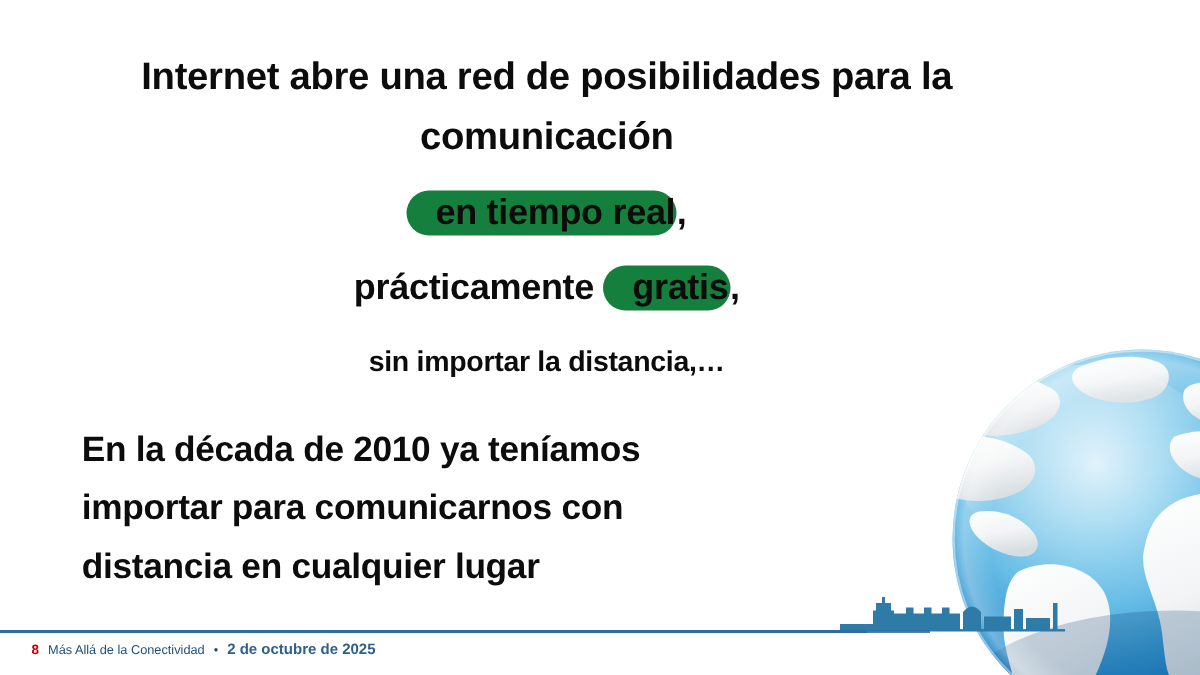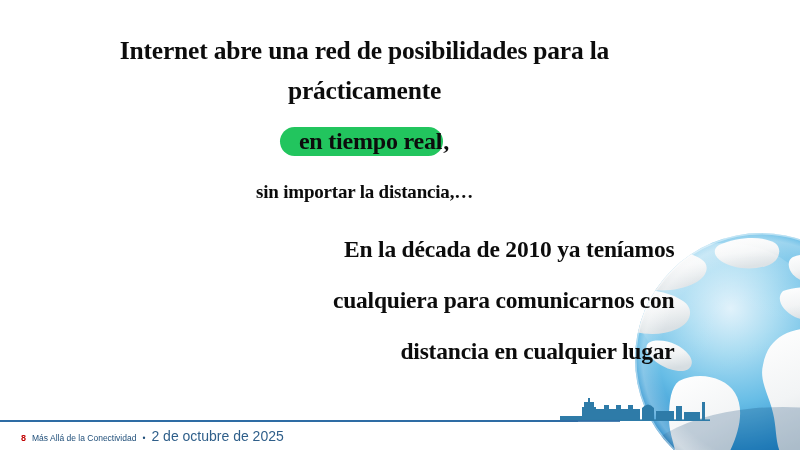--- a/index.html
+++ b/index.html
@@ -40,21 +40,20 @@
   .skyline svg { display: block; }
 
   
   .text-block {
     position: absolute;
     left: 0;
     top: 0;
     width: 729px;
     padding-top: 31px;
     box-sizing: border-box;
-    font-family: Liberation Serif, serif;
   }
   .para {
     text-align: center;
     color: #0c0c0c;
     font-weight: bold;
     letter-spacing: -0.2px;
   }
   .para-1 {
     font-size: 25.5px;
     line-height: 40px;
@@ -65,39 +64,39 @@
     text-align: center;
     color: #0c0c0c;
     font-weight: bold;
     font-size: 24px;
     line-height: 45px;
     letter-spacing: -0.2px;
   }
   .line-small { font-size: 19px; }
 
   .hl {
-    background: #22c55e;
+    background: #15803d;
     padding: 1px 1px 2px 19px;
     box-decoration-break: clone;
     border-radius: 15px;
     -webkit-box-decoration-break: clone;
   }
 
   .para-2 {
     margin-top: 16px;
   }
   .para-2 .l {
-    text-align: right;
+    text-align: left;
     color: #0c0c0c;
     font-weight: bold;
     font-size: 23.5px;
     line-height: 39px;
     letter-spacing: -0.2px;
     width: 620px;
-    margin: 12px auto;
+    margin: 0 auto;
   }
 
   
   .footer-rule {
     position: absolute;
     left: 0;
     top: 420px;
     width: 578px;
     height: 1.6px;
     background: #2e6ca4;
@@ -130,22 +129,22 @@
     color: #1f4e79;
     font-weight: normal;
     font-size: 8.5px;
   }
   .f-sep {
     color: #1f4e79;
     font-size: 8.5px;
   }
   .f-date {
     color: #2f5f8a;
-    font-size: 14px;
-    font-weight: normal;
+    font-size: 10px;
+    font-weight: bold;
   }
 </style>
 </head>
 <body>
 
 <div id="slide">
 
   <div class="globe-wrap">
     <svg class="globe-svg" viewBox="0 0 256 256" xmlns="http://www.w3.org/2000/svg">
       <defs>
@@ -244,33 +243,36 @@
 
         <rect x="0" y="23.4" width="150" height="1.6"></rect>
       </g>
     </svg>
   </div>
 
   <div class="text-block">
 
     <div class="para para-1">
       <div>Internet abre una red de posibilidades para la</div>
-      <div>prácticamente</div>
+      <div>comunicación</div>
     </div>
 
     <div class="line" style="margin-top:8px;">
       <span class="hl">en tiempo real</span><span>,</span>
     </div>
 
+    <div class="line" style="margin-top:5px;">
+      <span>prácticamente </span><span class="hl">gratis</span><span>,</span>
+    </div>
 
     <div class="line line-small" style="margin-top:5px;">sin importar la distancia,…</div>
 
     <div class="para-2">
       <div class="l">En la década de 2010 ya teníamos</div>
-      <div class="l">cualquiera para comunicarnos con</div>
+      <div class="l">importar para comunicarnos con</div>
       <div class="l">distancia en cualquier lugar</div>
     </div>
   </div>
 
   <div class="footer-rule"></div>
   <div class="footer-rule-2"></div>
 
   <div class="footer">
     <span class="f-num">8</span>
     <span class="f-title">Más Allá de la Conectividad</span>

